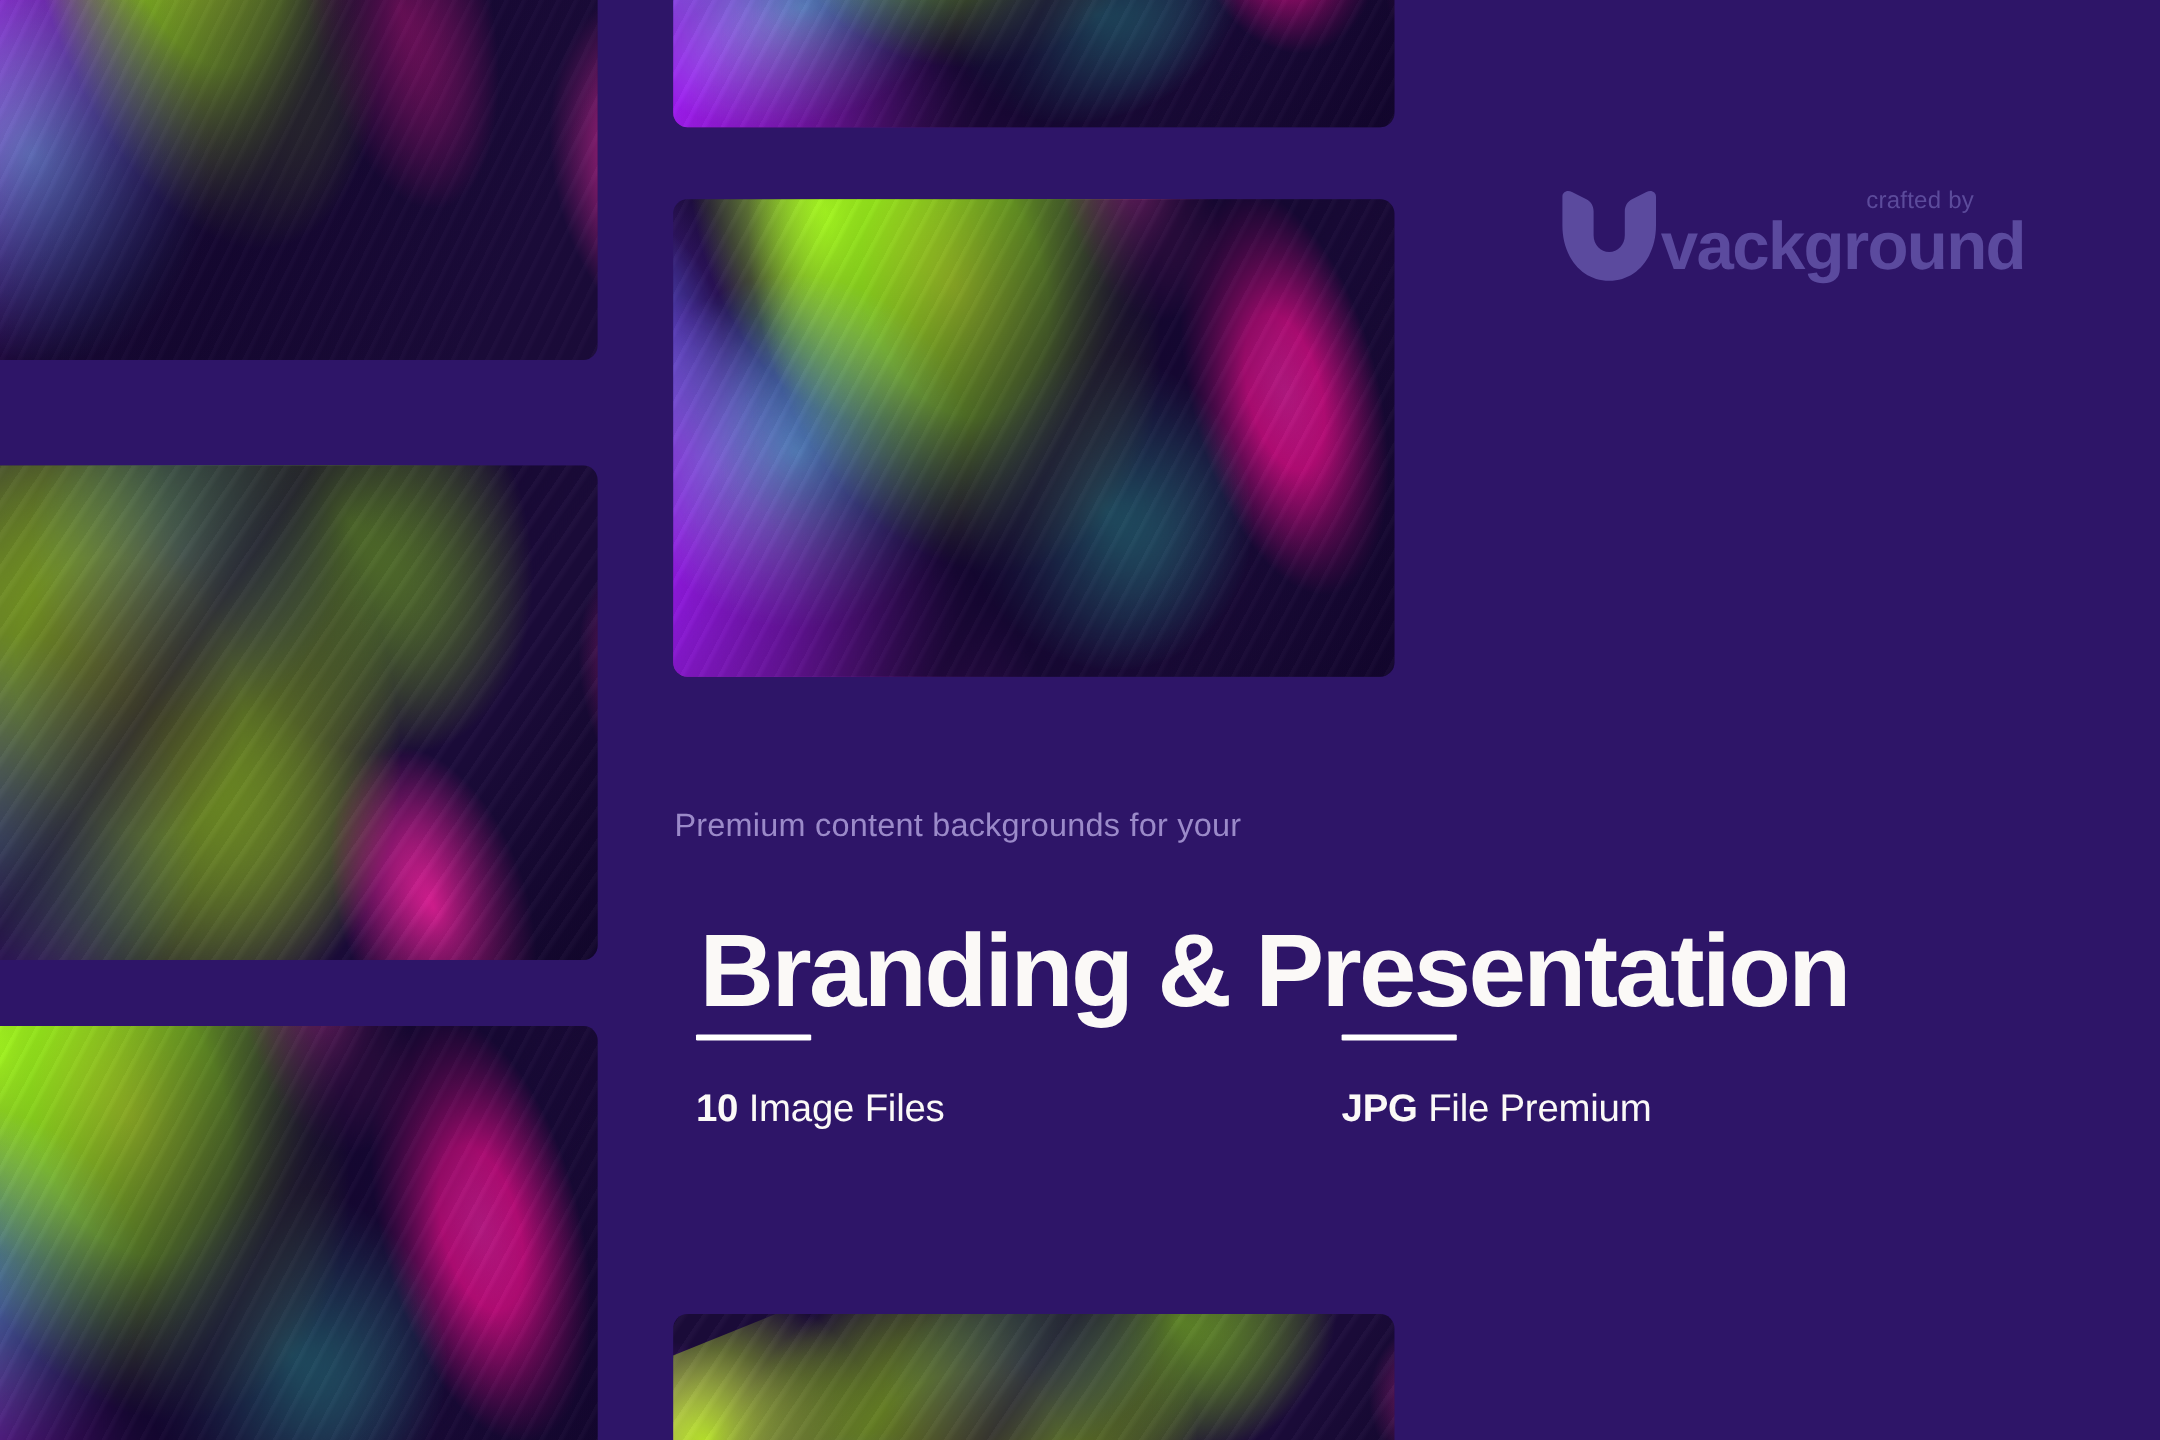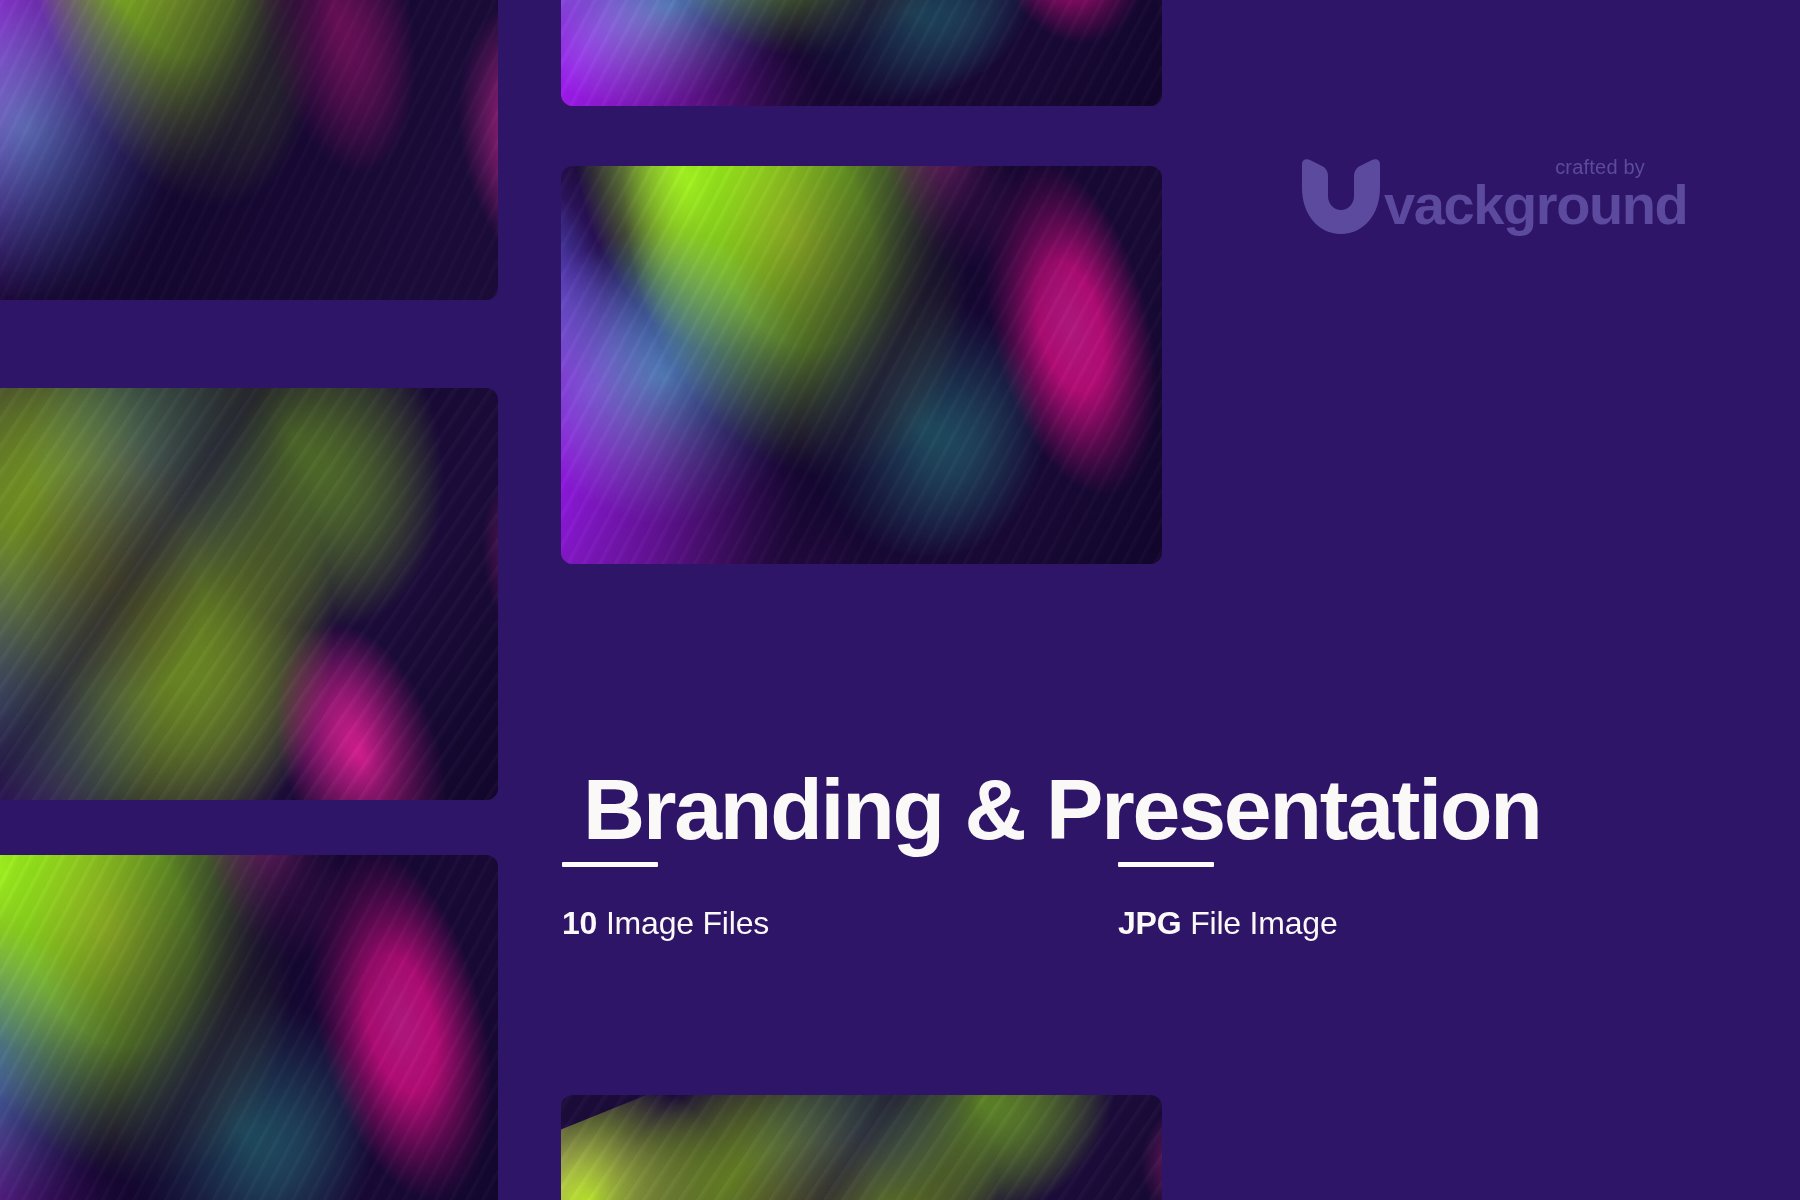--- a/index.html
+++ b/index.html
@@ -181,21 +181,21 @@
     letter-spacing: -2.2px;
     color: #fbf9f7;
     white-space: nowrap;
     line-height: 1.02;
   }
 
   .feature {
     position: absolute;
     top: 862px;
   }
-  .feature.left  { left: 562px; text-align: right; }
+  .feature.left  { left: 580px; text-align: right; }
   .feature.right { left: 1118px; }
 
   .rule {
     width: 96px;
     height: 5px;
     background: #ffffff;
     border-radius: 1px;
   }
   .feat-title {
     margin-top: 38px;
@@ -316,29 +316,30 @@
         <path d="M6 6 C6 2 10 0 14 2 L26 8 C30 10 32 14 32 18 L32 38
                  C32 46 38 52 45 52 C52 52 58 46 58 38 L58 18
                  C58 14 60 10 64 8 L76 2 C80 0 84 2 84 6
                  L84 30 C84 56 68 76 45 76 C22 76 6 56 6 30 Z" fill="#5b4a9e"></path>
       </svg>
     </div>
     <div class="brand-crafted">crafted by</div>
     <div class="brand-word">vackground</div>
   </div>
 
+  <div class="eyebrow">Premium content backgrounds for your</div>
   <h1 class="headline">Branding &amp; Presentation</h1>
 
   <div class="feature left">
     <div class="rule"></div>
     <div class="feat-title">
       <b>10</b><span> Image Files</span>
     </div>
   </div>
 
   <div class="feature right">
     <div class="rule"></div>
     <div class="feat-title">
-      <b>JPG</b><span> File Image</span>
+      <b>JPG</b><span> File Premium</span>
     </div>
   </div>
 
 </div>
 
 </body></html>

